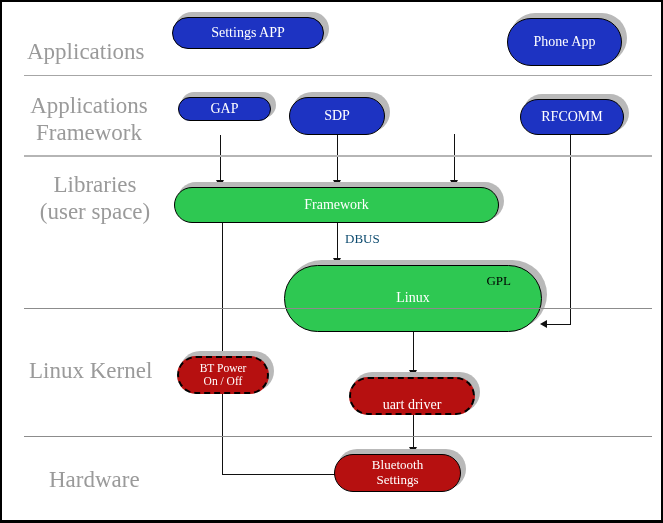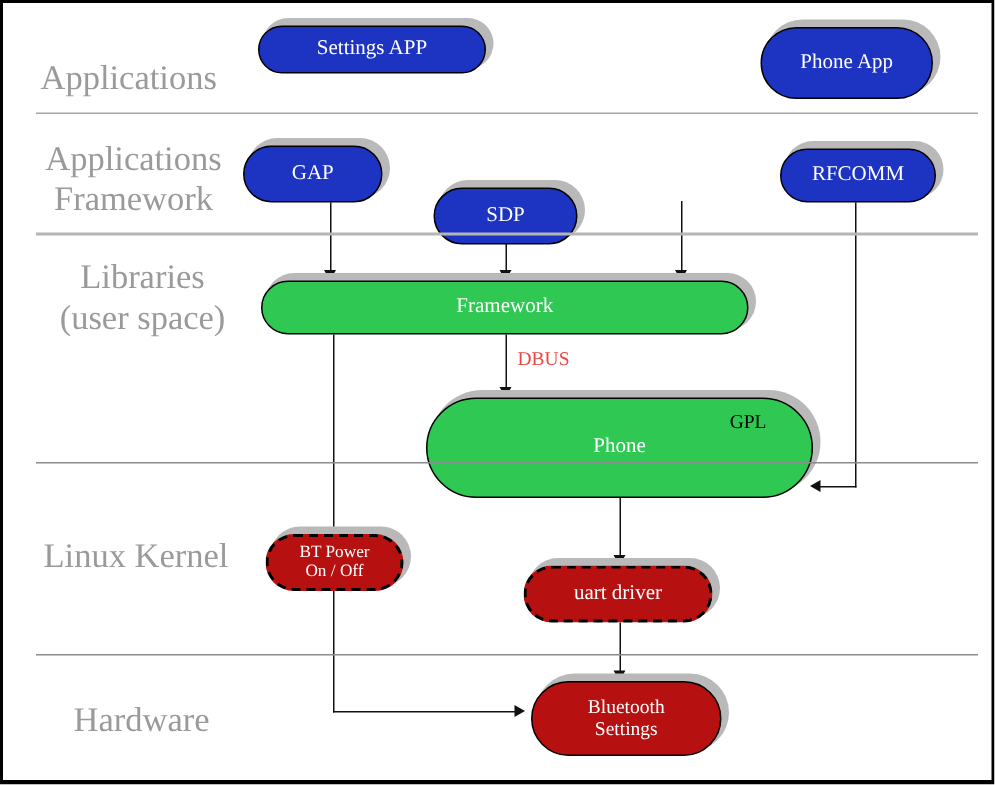--- a/index.html
+++ b/index.html
@@ -49,21 +49,21 @@
   .red{background:#b61010;}
   .vline,.hline{position:absolute;background:#111;z-index:1;}
   .vline{width:1.5px;}
   .hline{height:1.5px;}
   .arr{position:absolute;width:0;height:0;z-index:1;}
   .arr.down{border-left:4px solid transparent;border-right:4px solid transparent;border-top:7px solid #111;}
   .arr.left{border-top:4px solid transparent;border-bottom:4px solid transparent;border-right:7px solid #111;}
   .arr.right{border-top:4px solid transparent;border-bottom:4px solid transparent;border-left:7px solid #111;}
   .edge-label{
     position:absolute;
-    color:#ef4444;
+    color:#0c4a6e;
     font-size:13px;
     z-index:2;
     white-space:nowrap;
   }
   .badge{
     position:absolute;
     top:8px;right:30px;
     color:#000;
     font-size:13px;
   }
@@ -119,44 +119,44 @@
   <div class="vline" style="left:410.5px;top:413px;height:34px;"></div>
   <div class="arr down" style="left:407px;top:445px;"></div>
 
   <div class="pill blue" style="left:170px;top:15px;width:152px;height:32px;">
     <span>Settings APP</span>
   </div>
   <div class="pill blue" style="left:505px;top:16px;width:115px;height:48px;">
     <span>Phone App</span>
   </div>
 
-  <div class="pill blue" style="left:160px;top:95px;width:93px;height:38px;">
+  <div class="pill blue" style="left:176px;top:95px;width:93px;height:24px;">
     <span>GAP</span>
   </div>
-  <div class="pill blue" style="left:287px;top:95px;width:96px;height:38px;margin-top:28px;">
+  <div class="pill blue" style="left:287px;top:95px;width:96px;height:38px;">
     <span>SDP</span>
   </div>
   <div class="pill blue" style="left:518px;top:97px;width:104px;height:36px;">
     <span>RFCOMM</span>
   </div>
 
   <div class="pill green" style="left:172px;top:185px;width:325px;height:36px;">
     <span>Framework</span>
   </div>
   <div class="pill green" style="left:282px;top:263px;width:258px;height:67px;">
-    <span>Phone</span>
+    <span>Linux</span>
     <span class="badge">GPL</span>
   </div>
 
   <div class="pill red dashed small-label" style="left:175px;top:354px;width:92px;height:38px;">
     <span>BT Power</span>
     <span>On / Off</span>
   </div>
-  <div class="pill red dashed" style="left:347px;top:375px;width:126px;height:38px;">
+  <div class="pill red dashed" style="left:347px;top:375px;width:126px;height:38px;justify-content:flex-end;">
     <span>uart driver</span>
   </div>
 
-  <div class="pill red" style="left:352px;top:452px;width:127px;height:50px;font-size:13px;">
+  <div class="pill red" style="left:332px;top:452px;width:127px;height:38px;font-size:13px;">
     <span>Bluetooth</span>
     <span>Settings</span>
   </div>
 
 </div>
 
 </body></html>

